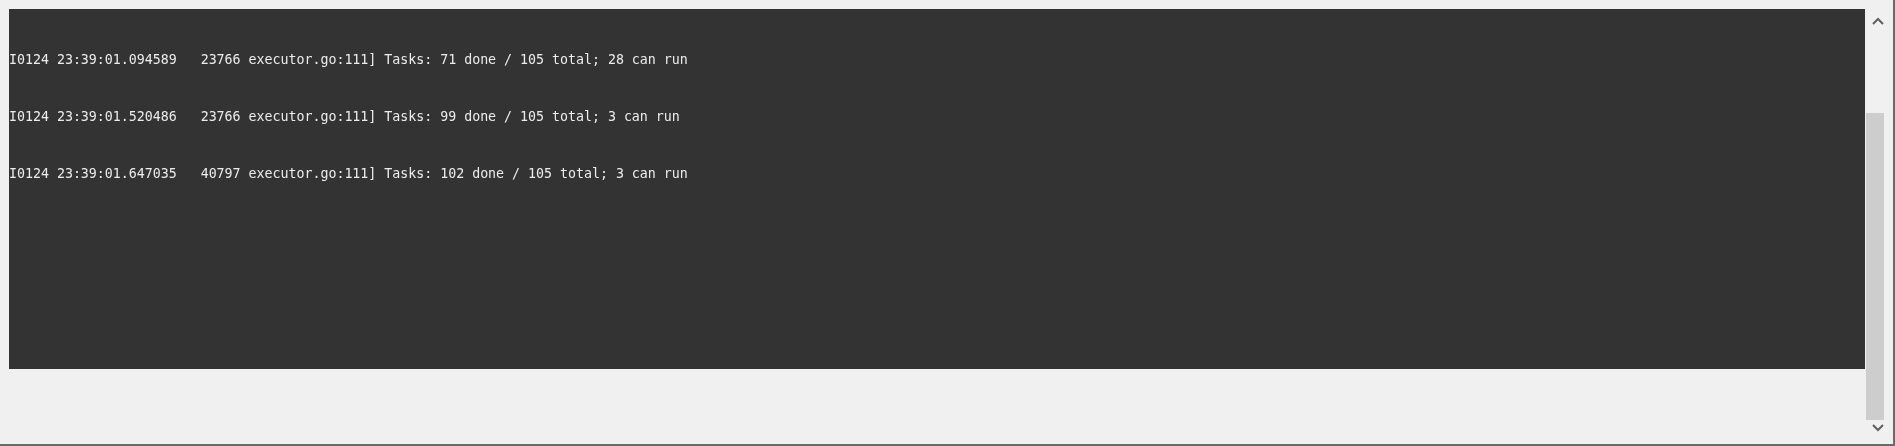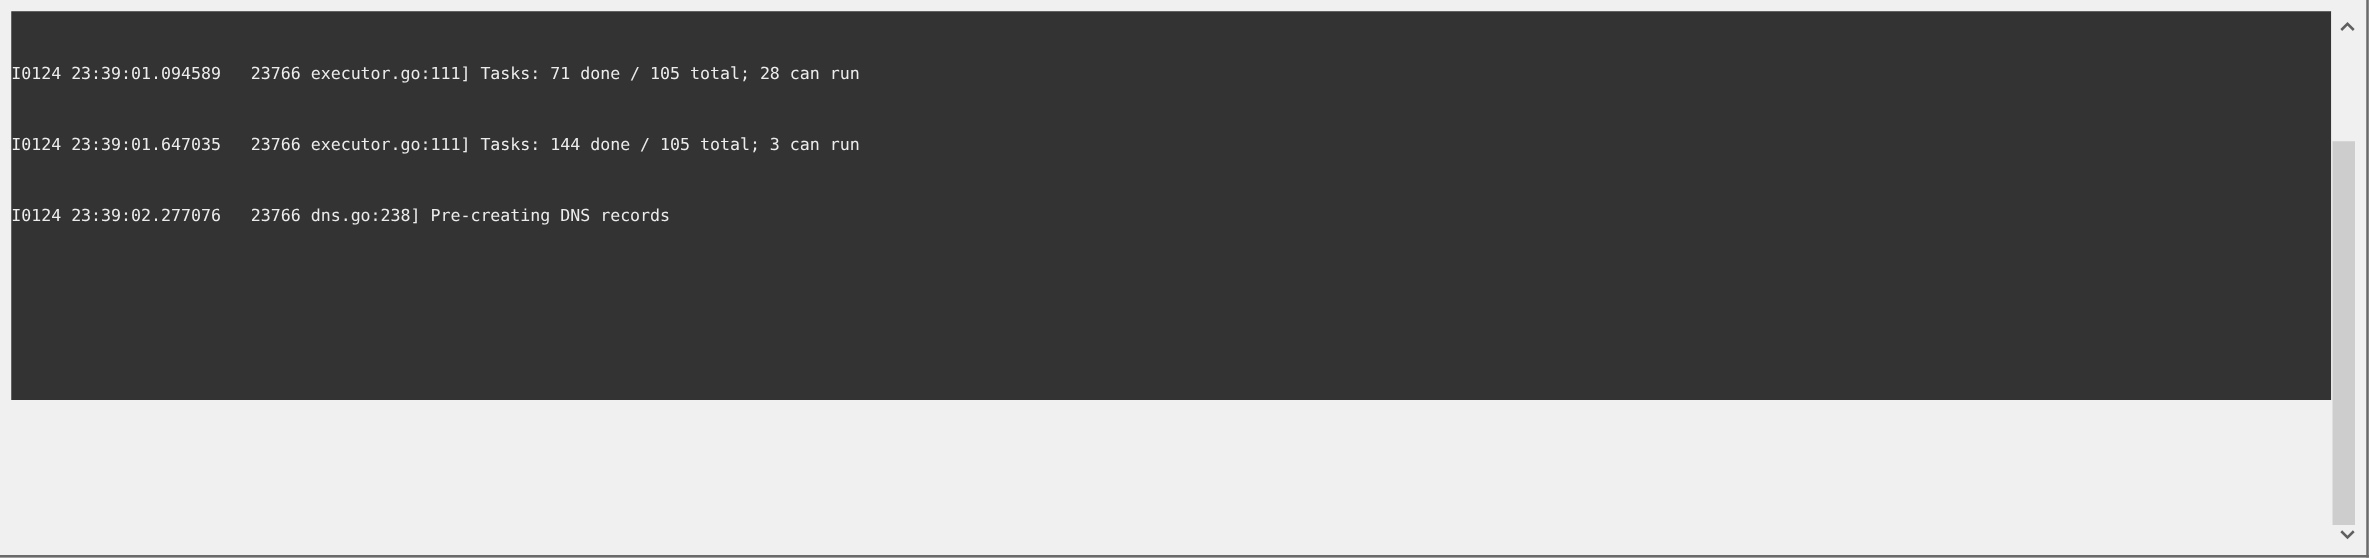--- a/index.html
+++ b/index.html
@@ -17,21 +17,21 @@
       height: 444px;
       background: #f0f0f0;
       border-right: 2px solid #6a6a6a;
       border-bottom: 2px solid #6a6a6a;
     }
     .terminal {
       position: absolute;
       left: 9px;
       top: 9px;
       width: 1856px;
-      height: 311px;
+      height: 360px;
       background: #333333;
       overflow: hidden;
     }
     .lines {
       position: absolute;
       left: 0;
       top: 3px;
       margin: 0;
       font-family: "DejaVu Sans Mono", "Liberation Mono", monospace;
       font-size: 13.3px;
@@ -73,22 +73,22 @@
       background: #cdcdcd;
     }
   </style>
 </head>
 <body>
 
 <div class="frame">
   <div class="terminal">
     <div class="lines">
       <span class="line">I0124 23:39:01.094589   23766 executor.go:111] Tasks: 71 done / 105 total; 28 can run</span>
-      <span class="line">I0124 23:39:01.647035   23766 executor.go:111] Tasks: 144 done / 105 total; 3 can run</span>
-      <span class="line">I0124 23:39:02.277076   23766 dns.go:238] Pre-creating DNS records</span>
+      <span class="line">I0124 23:39:01.520486   23766 executor.go:111] Tasks: 99 done / 105 total; 3 can run</span>
+      <span class="line">I0124 23:39:01.647035   40797 executor.go:111] Tasks: 102 done / 105 total; 3 can run</span>
       
       
       
       
       
       
       
       
       
       

